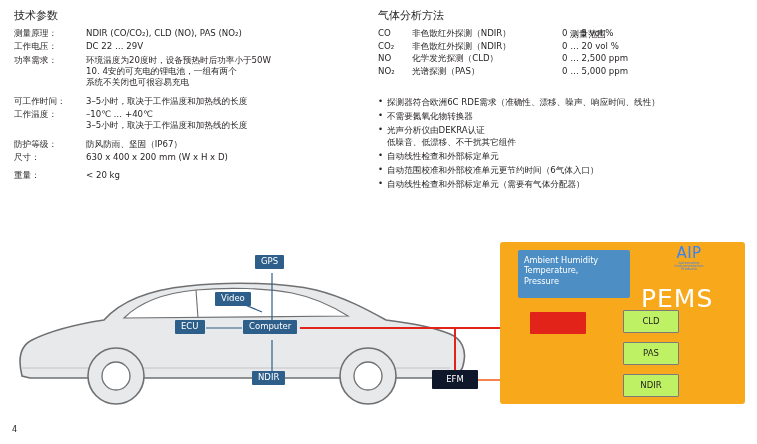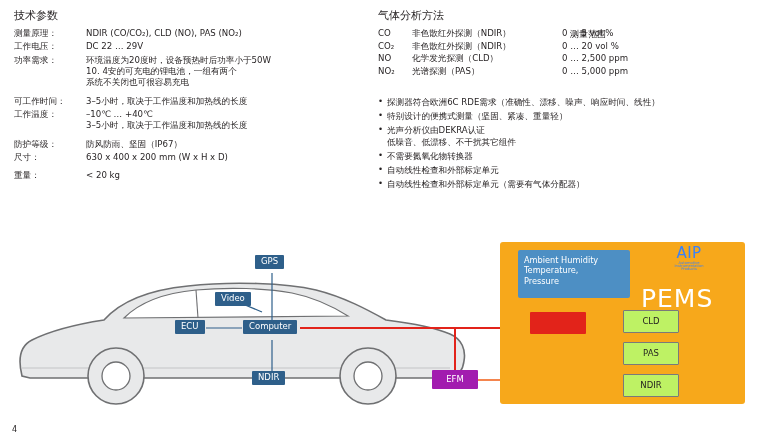--- a/index.html
+++ b/index.html
@@ -212,21 +212,21 @@
   .an-cld  { left: 623px; top: 82px; }
   .an-pas  { left: 623px; top: 114px; }
   .an-ndir { left: 623px; top: 146px; }
 
   .efm-box {
     position: absolute;
     left: 432px;
     top: 142px;
     width: 46px;
     height: 19px;
-    background: #a21caf;
+    background: #0f172a;
     color: #ffffff;
     font-size: 8.5px;
     text-align: center;
     line-height: 19px;
     border-radius: 1px;
   }
 
   .page-num {
     position: absolute;
     left: 12px;
@@ -311,27 +311,27 @@
       <tr>
         <td class="g-name">NO₂</td>
         <td class="g-meth">光谱探测（PAS）</td>
         <td class="g-range">0 … 5,000 ppm</td>
       </tr>
     </tbody>
       </table>
 
     <ul class="bullets">
       <li><span>探测器符合欧洲6C RDE需求（准确性、漂移、噪声、响应时间、线性）</span></li>
-      <li><span>特别设计的便携式测量（坚固、紧凑、重量轻）</span></li>
+      <li><span>不需要氮氧化物转换器</span></li>
       <li>
         <span>光声分析仪由DEKRA认证</span>
         <span class="sub">低噪音、低漂移、不干扰其它组件</span>
       </li>
-      <li><span>不需要氮氧化物转换器</span></li>
       <li><span>自动线性检查和外部标定单元</span></li>
+      <li><span>自动范围校准和外部校准单元更节约时间（6气体入口）</span></li>
       <li><span>自动线性检查和外部标定单元（需要有气体分配器）</span></li>
     </ul>
   </div>
 
   <div class="diagram">
 
     <svg width="757" height="195" viewBox="0 0 757 195">
 
       <g>
         <path d="M22,148 C18,132 20,118 32,112 C50,103 78,96 104,92

